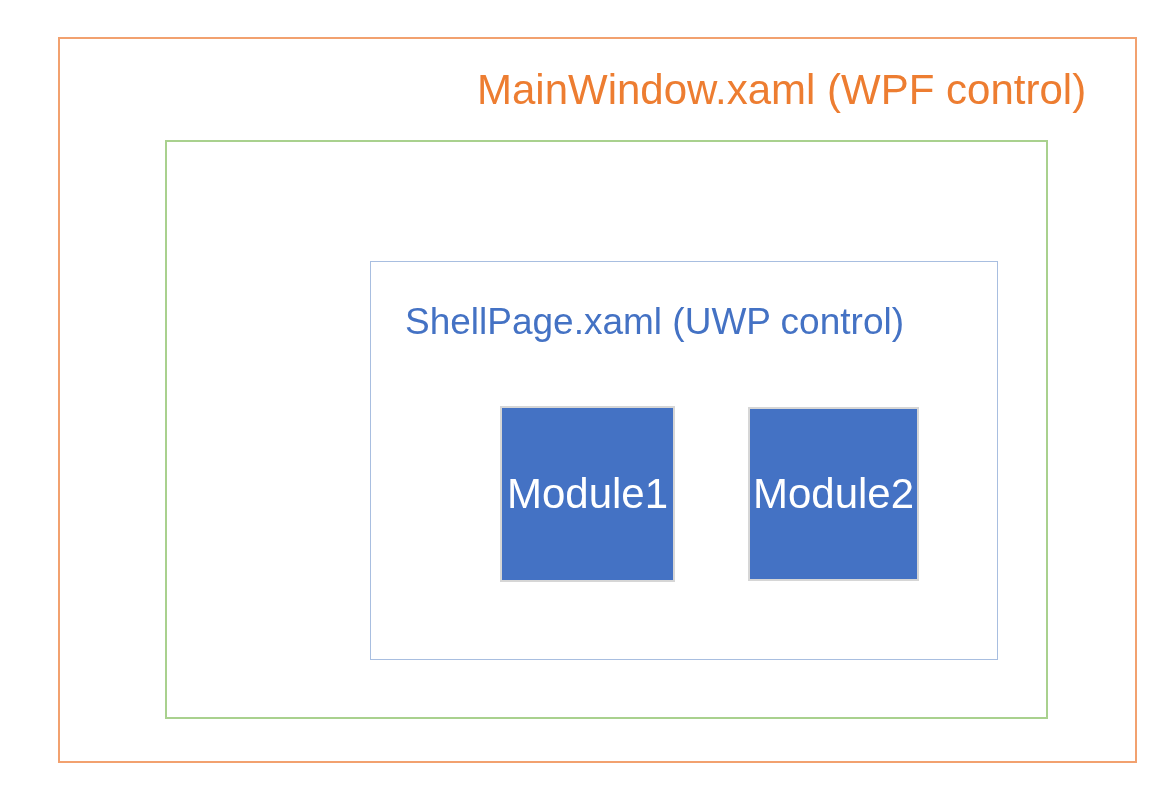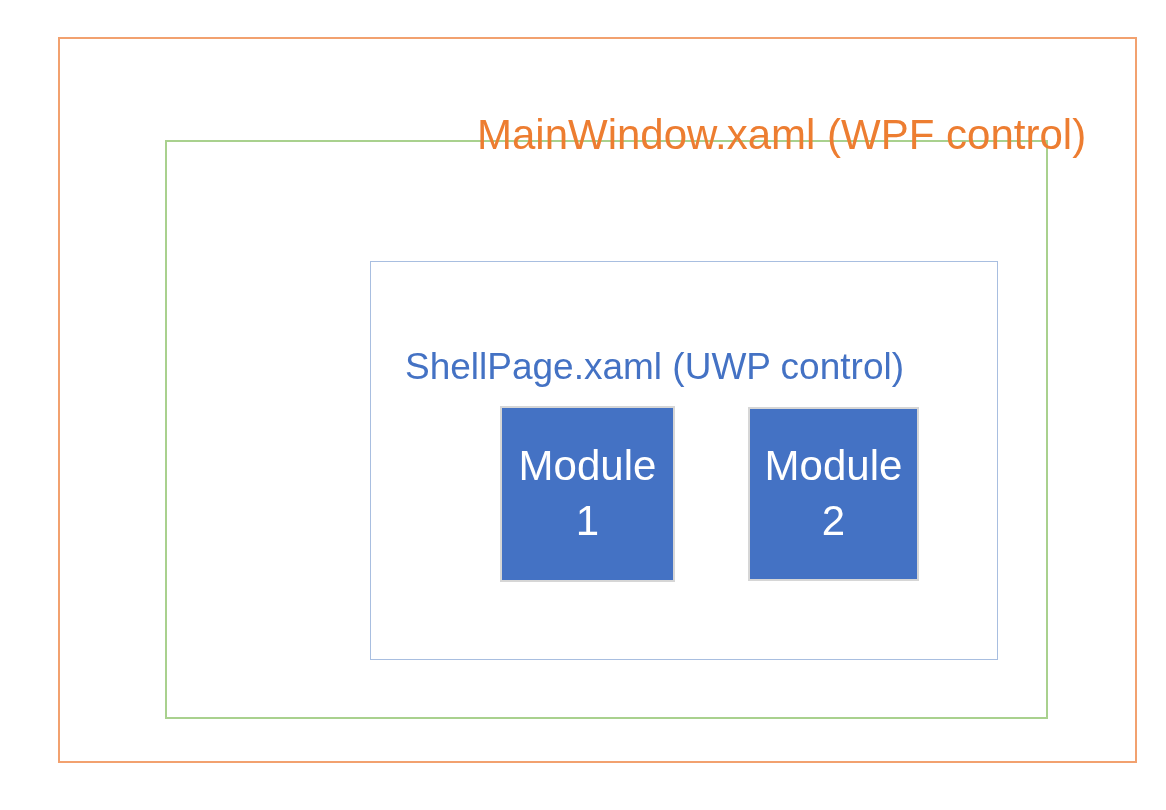--- a/index.html
+++ b/index.html
@@ -32,21 +32,20 @@
   }
   #shellpage-box {
     left: 370px; top: 261px;
     width: 628px; height: 399px;
     border: 1.5px solid var(--blue_border);
   }
   .diagram-label {
     position: absolute;
     white-space: nowrap;
     line-height: 1.15;
-    margin-top: 45px;
   }
   #mainwindow-label {
     left: 477px; top: 66px;
     font-size: 42px;
     color: var(--orange_text);
   }
   #host-label {
     left: 672px; top: 174px;
     font-size: 42px;
     color: var(--green_text);
@@ -55,21 +54,21 @@
     left: 405px; top: 301px;
     font-size: 37px;
     color: var(--blue_text);
   }
   .module {
     position: absolute;
     box-sizing: border-box;
     background: var(--module_fill);
     border: 2px solid var(--module_border);
     display: flex;
-    flex-direction: column;
+    flex-direction: row;
     align-items: center;
     justify-content: center;
     color: var(--module_text);
     font-size: 42px;
     line-height: 1.3;
     text-align: center;
   }
   #module-1-box { left: 500px; top: 406px; width: 175px; height: 176px; }
   #module-2-box { left: 748px; top: 407px; width: 171px; height: 174px; }
   .module span { display: block; }

